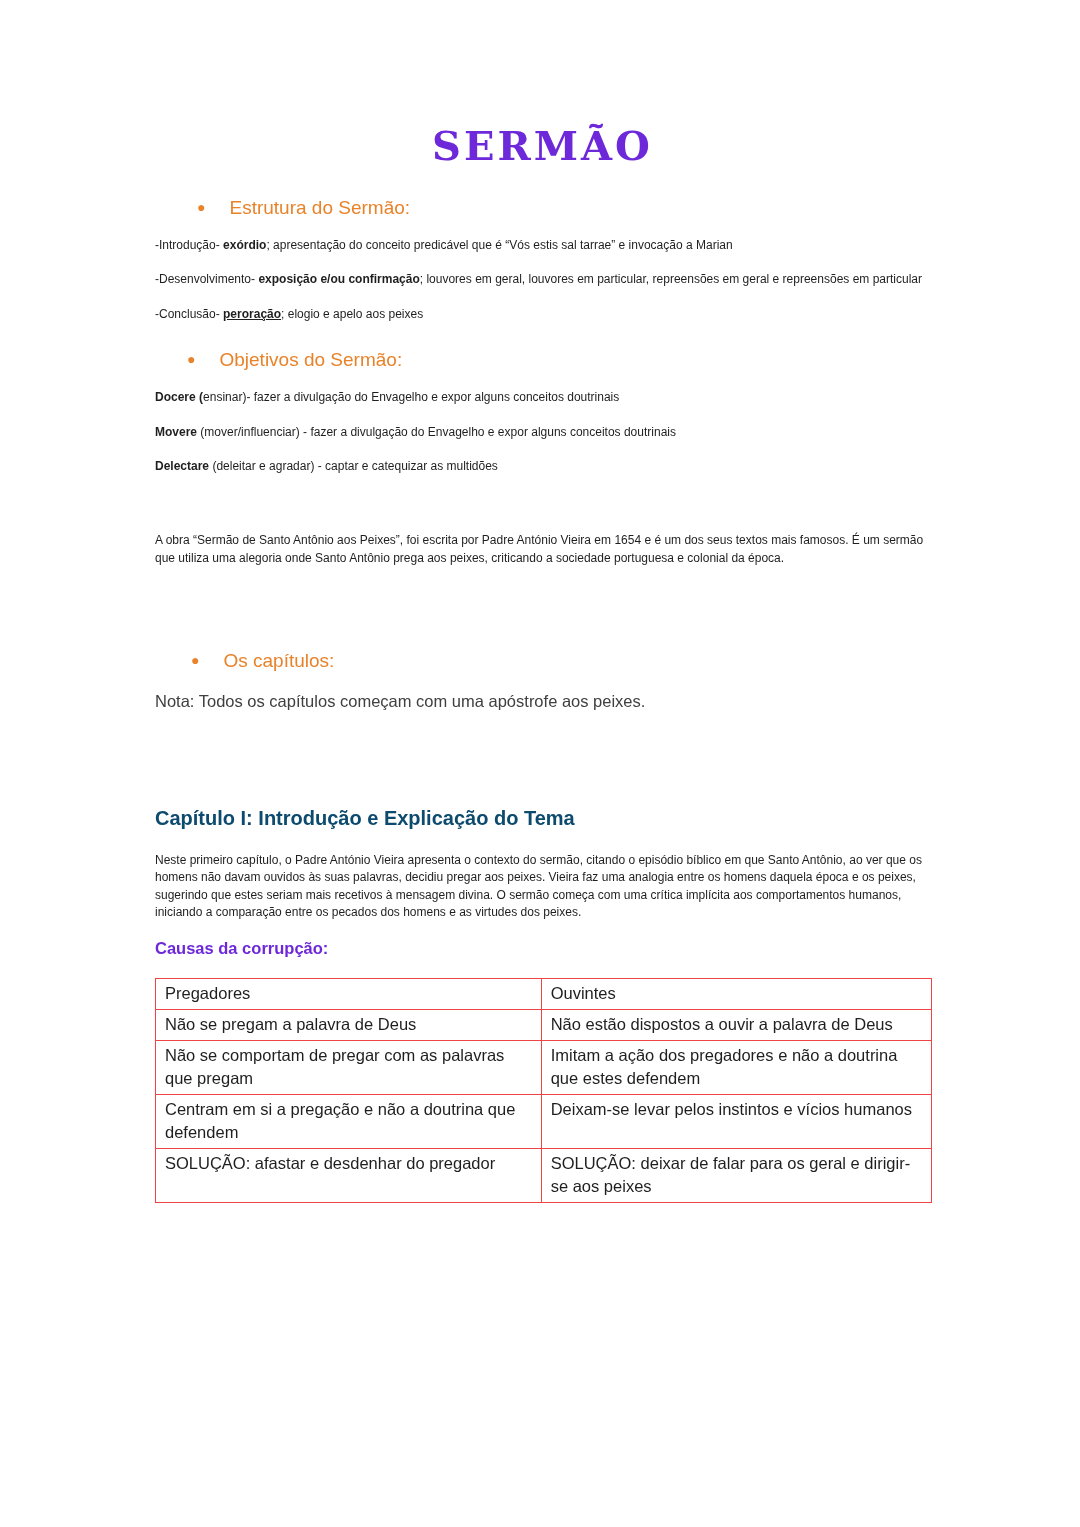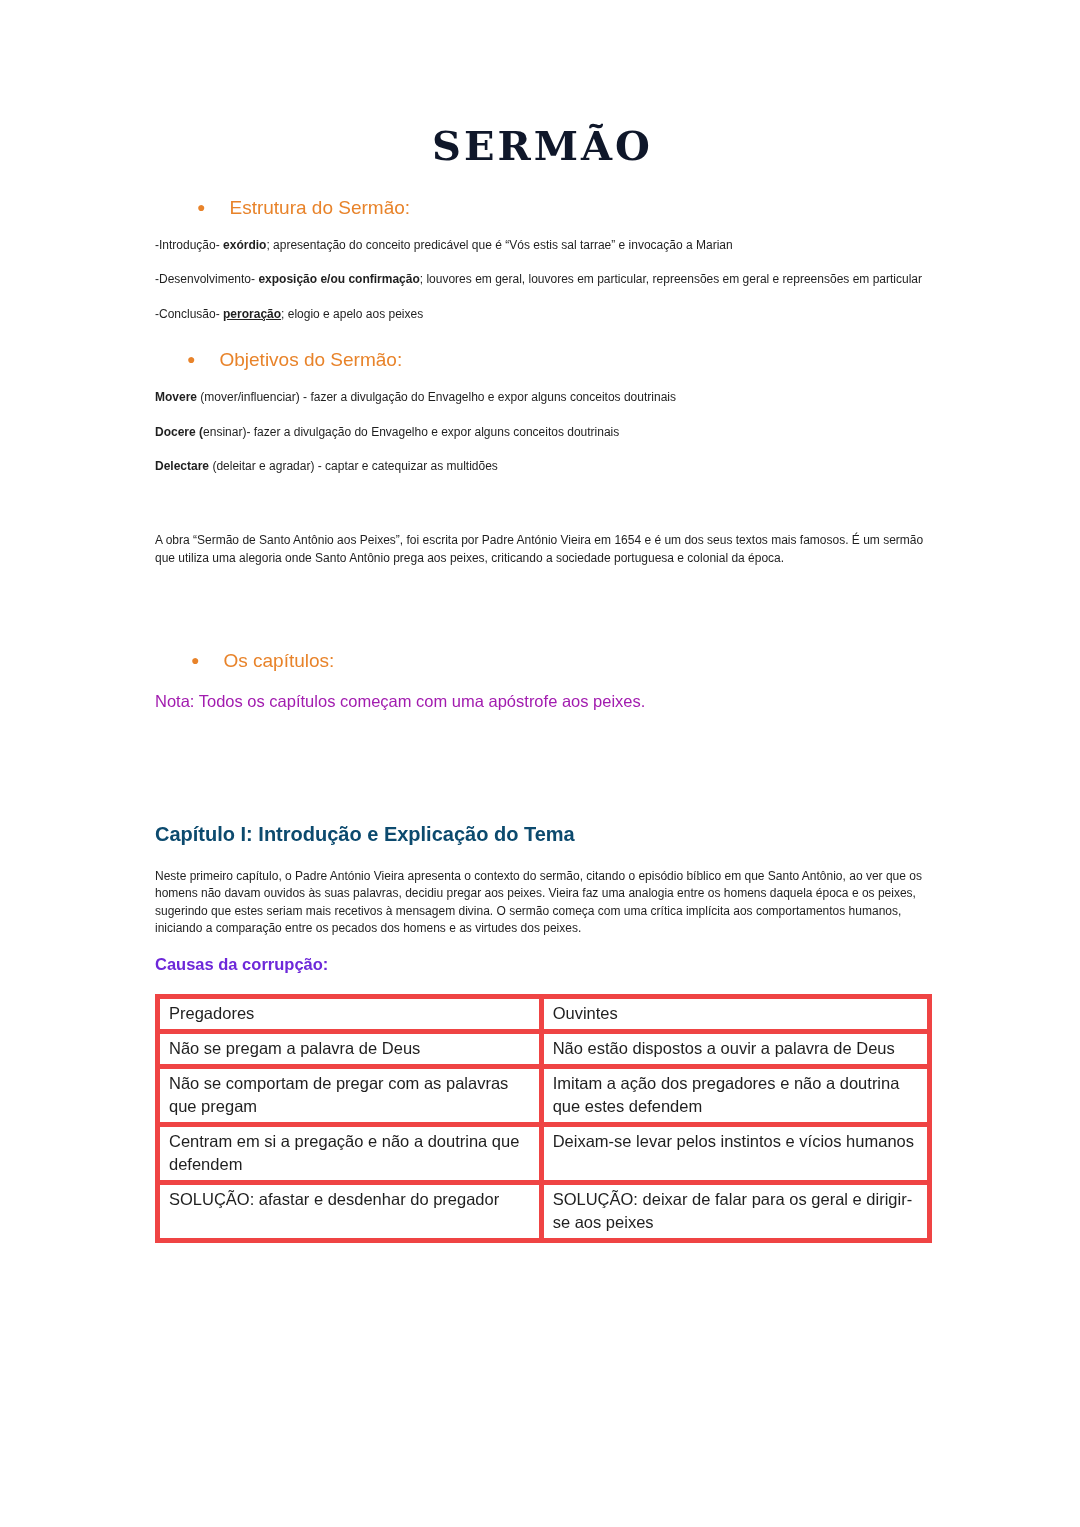--- a/index.html
+++ b/index.html
@@ -14,21 +14,21 @@
   }
   .page {
     padding: 122px 150px 40px 155px;
   }
   .doc-title {
     text-align: center;
     font-family: "DejaVu Serif", "Liberation Serif", serif;
     font-weight: 800;
     font-size: 40px;
     letter-spacing: 3px;
-    color: #0f172a;
+    color: #6d28d9;
     margin-bottom: 28px;
   }
   .bullet-heading {
     display: flex;
     align-items: baseline;
     color: #E8832A;
     font-size: 19px;
     margin: 26px 0 18px 0;
   }
   .bullet-heading .bullet {
@@ -42,45 +42,45 @@
   .bullet-heading.third .bullet { margin-left: 36px; }
   p.body-para {
     font-size: 12px;
     line-height: 1.45;
     margin-bottom: 17px;
     max-width: 780px;
   }
   .spacer-md { height: 40px; }
   .spacer-lg { height: 46px; }
   .note {
-    color: #a21caf;
+    color: #404040;
     font-size: 16.5px;
     line-height: 1.45;
-    margin-bottom: 33px;
+    margin-bottom: 17px;
   }
   .chapter-heading {
     color: #0c4a6e;
     font-size: 20px;
     font-weight: 700;
     margin: 30px 0 22px 0;
   }
   .sub-heading {
     color: #6d28d9;
     font-size: 16.5px;
     font-weight: 700;
     margin: 8px 0 20px 0;
   }
   table.corruption {
     border-collapse: collapse;
     width: 777px;
     font-size: 16.5px;
     line-height: 1.4;
   }
   table.corruption td {
-    border: 5px solid #ef4444;
+    border: 1px solid #ef4444;
     padding: 3px 9px 4px 9px;
     vertical-align: top;
   }
   table.corruption td.col-left { width: 49.7%; }
   table.corruption td.col-right { width: 50.3%; }
 </style>
 </head>
 <body>
 
 <div class="page">
@@ -94,22 +94,22 @@
 
   <p class="body-para"><span>-Introdução- </span><span style="font-weight: 700;">exórdio</span><span>; apresentação do conceito predicável que é “Vós estis sal tarrae” e invocação a Marian</span></p>
   <p class="body-para"><span>-Desenvolvimento- </span><span style="font-weight: 700;">exposição e/ou confirmação</span><span>; louvores em geral, louvores em particular, repreensões em geral e repreensões em particular</span></p>
   <p class="body-para"><span>-Conclusão- </span><span style="font-weight: 700; text-decoration: underline;">peroração</span><span>; elogio e apelo aos peixes</span></p>
 
   <div class="bullet-heading second">
     <span class="bullet">●</span>
     <span>Objetivos do Sermão:</span>
   </div>
 
+  <p class="body-para"><span style="font-weight: 700;">Docere (</span><span>ensinar)- fazer a divulgação do Envagelho e expor alguns conceitos doutrinais</span></p>
   <p class="body-para"><span style="font-weight: 700;">Movere</span><span> (mover/influenciar) - fazer a divulgação do Envagelho e expor alguns conceitos doutrinais</span></p>
-  <p class="body-para"><span style="font-weight: 700;">Docere (</span><span>ensinar)- fazer a divulgação do Envagelho e expor alguns conceitos doutrinais</span></p>
   <p class="body-para"><span style="font-weight: 700; margin-top: 44px;">Delectare</span><span> (deleitar e agradar) - captar e catequizar as multidões</span></p>
 
   <div class="spacer-md"></div>
 
   <p class="body-para">A obra “Sermão de Santo Antônio aos Peixes”, foi escrita por Padre António Vieira em 1654 e é um dos seus textos mais famosos. É um sermão que utiliza uma alegoria onde Santo Antônio prega aos peixes, criticando a sociedade portuguesa e colonial da época.</p>
 
   <div class="spacer-md"></div>
 
   <div class="bullet-heading third">
     <span class="bullet">●</span>

